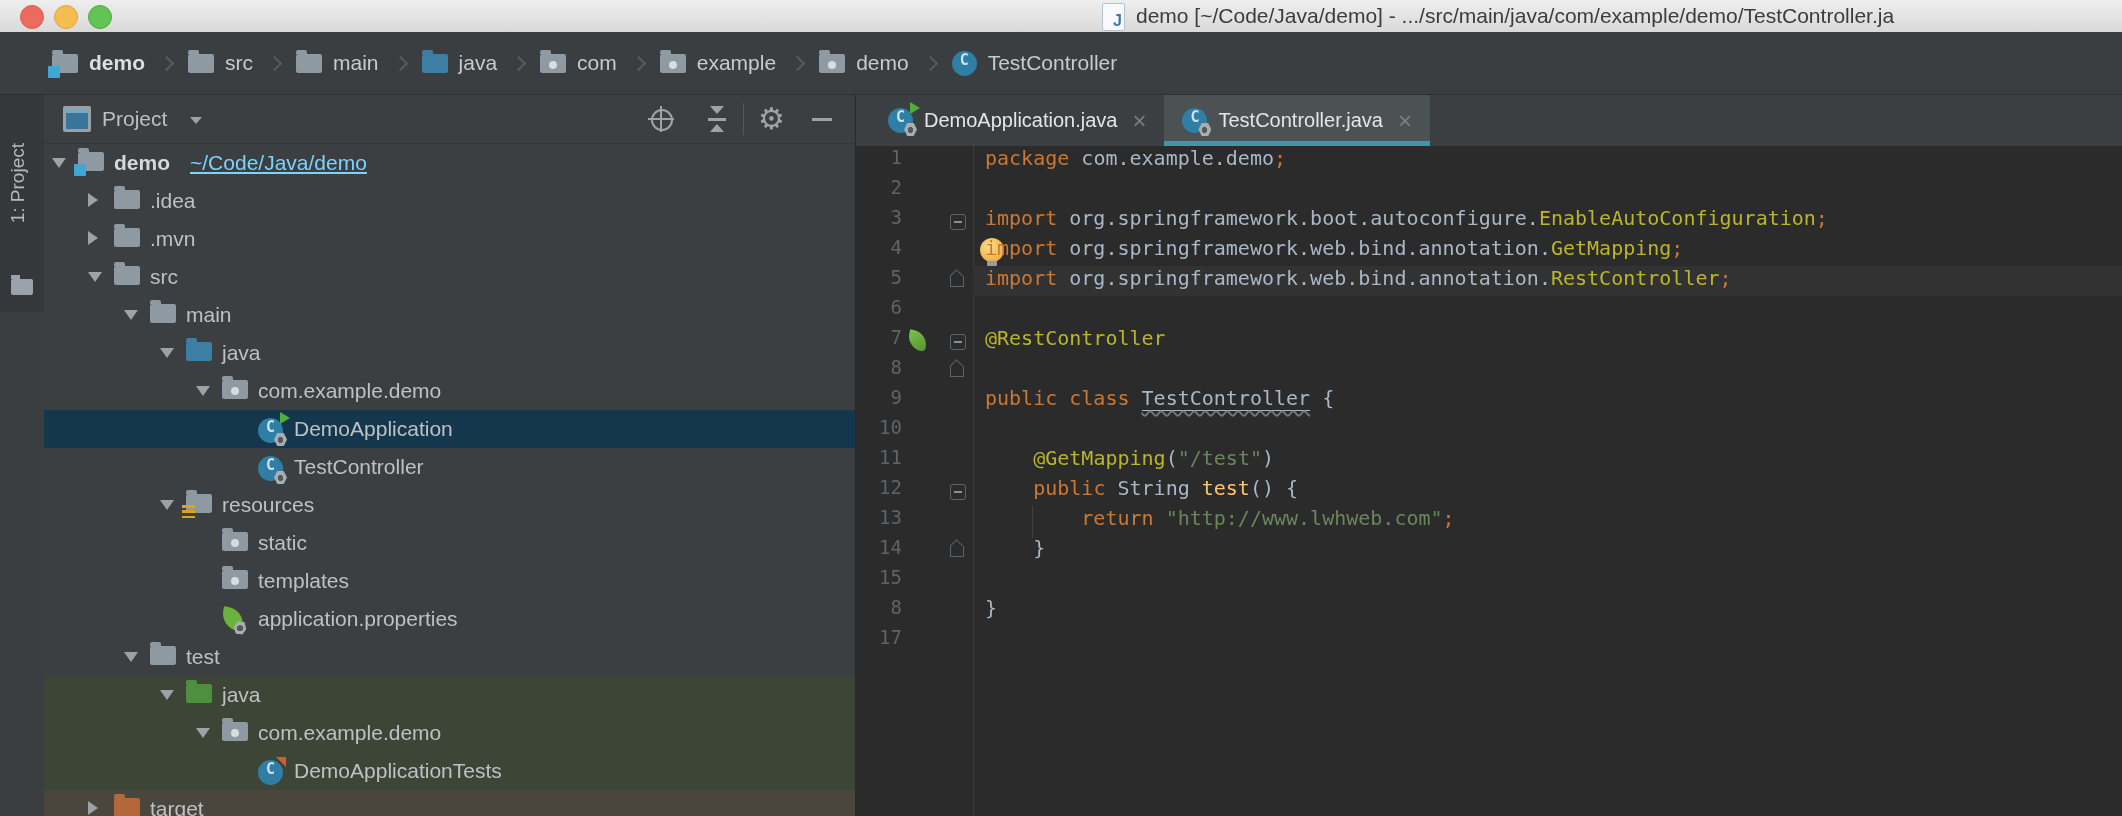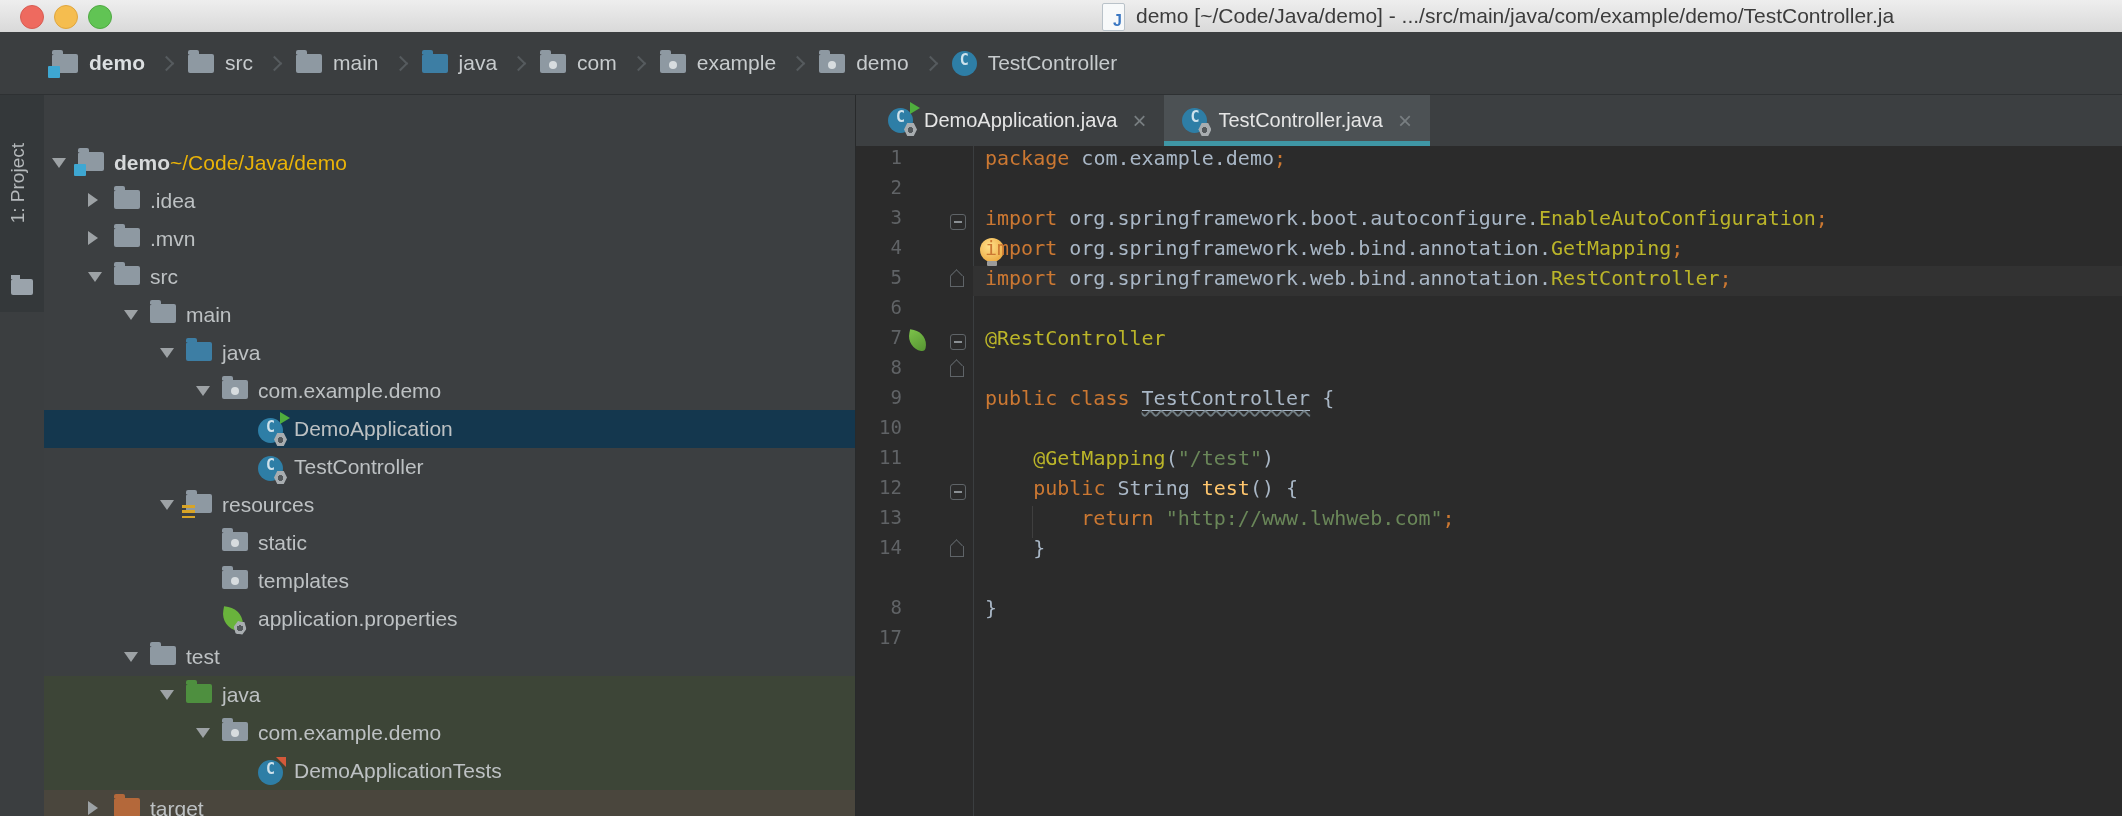--- a/index.html
+++ b/index.html
@@ -93,21 +93,21 @@
   .trow.sel{background:#14374e;}
   .trow.bg-test{background:#3d4537;}
   .trow.bg-excluded{background:#4a463d;}
   .tarrow{position:absolute;top:14px;width:0;height:0;}
   .tarrow.e{border-left:7px solid transparent;border-right:7px solid transparent;border-top:10px solid #9da2a5;}
   .tarrow.c{border-top:7px solid transparent;border-bottom:7px solid transparent;border-left:10px solid #9da2a5;margin-top:-3px;}
   .ticon{position:absolute;top:8px;}
   .ticon .ic{position:absolute;left:0;top:0;}
   .tlabel{position:absolute;top:0;height:38px;line-height:38px;font-size:21px;color:#bdc1c3;white-space:nowrap;}
   .tlabel b{color:#d6d9db;}
-  .tsub{color:#eab308;margin-left:0;font-weight:normal;}
+  .tsub{color:#7dd3fc;margin-left:20px;font-weight:normal;text-decoration:underline;}
   
   .splitter{position:absolute;left:855px;top:95px;width:1px;height:721px;background:#282a2b;}
   .editor{position:absolute;left:856px;top:95px;width:1266px;height:721px;background:#2b2b2b;}
   .tabbar{position:absolute;left:0;top:0;width:100%;height:51px;background:#3c3f41;display:flex;padding-left:14px;box-sizing:border-box;}
   .tab{position:relative;display:flex;align-items:center;gap:11px;padding:0 18px;height:51px;}
   .tab .tlab{font-size:20px;color:#e5e5e5;white-space:nowrap;}
   .tab.active{background:#4c5154;}
   .tab.active::after{content:"";position:absolute;left:0;bottom:0;width:100%;height:5px;background:#3f96a5;}
   .tab .close{font-size:24px;color:#787e81;line-height:20px;margin-left:4px;}
   .ebody{position:absolute;left:0;top:51px;width:100%;height:670px;}
@@ -189,20 +189,34 @@
       </span>
     </div>
 
   <div class="stripe">
     <div class="pressed"></div>
     <div class="stripe-label"><span class="mn">1</span><span>: Project</span></div>
     <div class="stripe-folder"></div>
   </div>
 
   <div class="panel">
+    <div class="panel-header">
+      <span class="ph-icon"></span>
+      <span class="ph-title">Project</span>
+      <span class="ph-caret"></span>
+      <span class="ph-btn ic ic-locate">
+          <span class="h"></span>
+        </span>
+      <span class="ph-btn ic ic-collapse">
+          <span class="bar"></span>
+        </span>
+      <span class="ph-sep"></span>
+      <span class="ph-btn ic ic-gear">⚙</span>
+      <span class="ph-btn ic ic-hide"></span>
+    </div>
     <div class="tree" id="tree">
         <div class="trow" style="top: 0px;">
           <span class="tarrow e" style="left: 8px;"></span>
           <span class="ticon" style="left: 34px;">
             <span class="ic icon-folder-project"></span>
           </span>
           <span class="tlabel" style="left: 70px;"><b>demo</b><span class="tsub">~/Code/Java/demo</span></span>
         </div>
         <div class="trow" style="top: 76px;">
           <span class="tarrow c" style="left: 44px;"></span>
@@ -399,20 +413,24 @@
         </div>
         <div class="cline" style="top: 360px;">
           <span class="lnum">13</span>
           <span class="codetext"><span class="tok-pl">        </span><span class="tok-kw">return</span><span class="tok-pl"> </span><span class="tok-str">"http://www.lwhweb.com"</span><span class="tok-kw">;</span></span>
         </div>
         <div class="cline" style="top: 390px;">
           <span class="lnum">14</span>
           <span class="fold fold-e"></span>
           <span class="codetext"><span class="tok-pl">    }</span></span>
         </div>
+        <div class="cline" style="top: 420px;">
+          <span class="lnum">15</span>
+          <span class="codetext"></span>
+        </div>
         <div class="cline" style="top: 450px;">
           <span class="lnum">8</span>
           <span class="codetext"><span class="tok-pl">}</span></span>
         </div>
         <div class="cline" style="top: 480px;">
           <span class="lnum">17</span>
           <span class="codetext"></span>
         </div>
       </div>
   </div>

